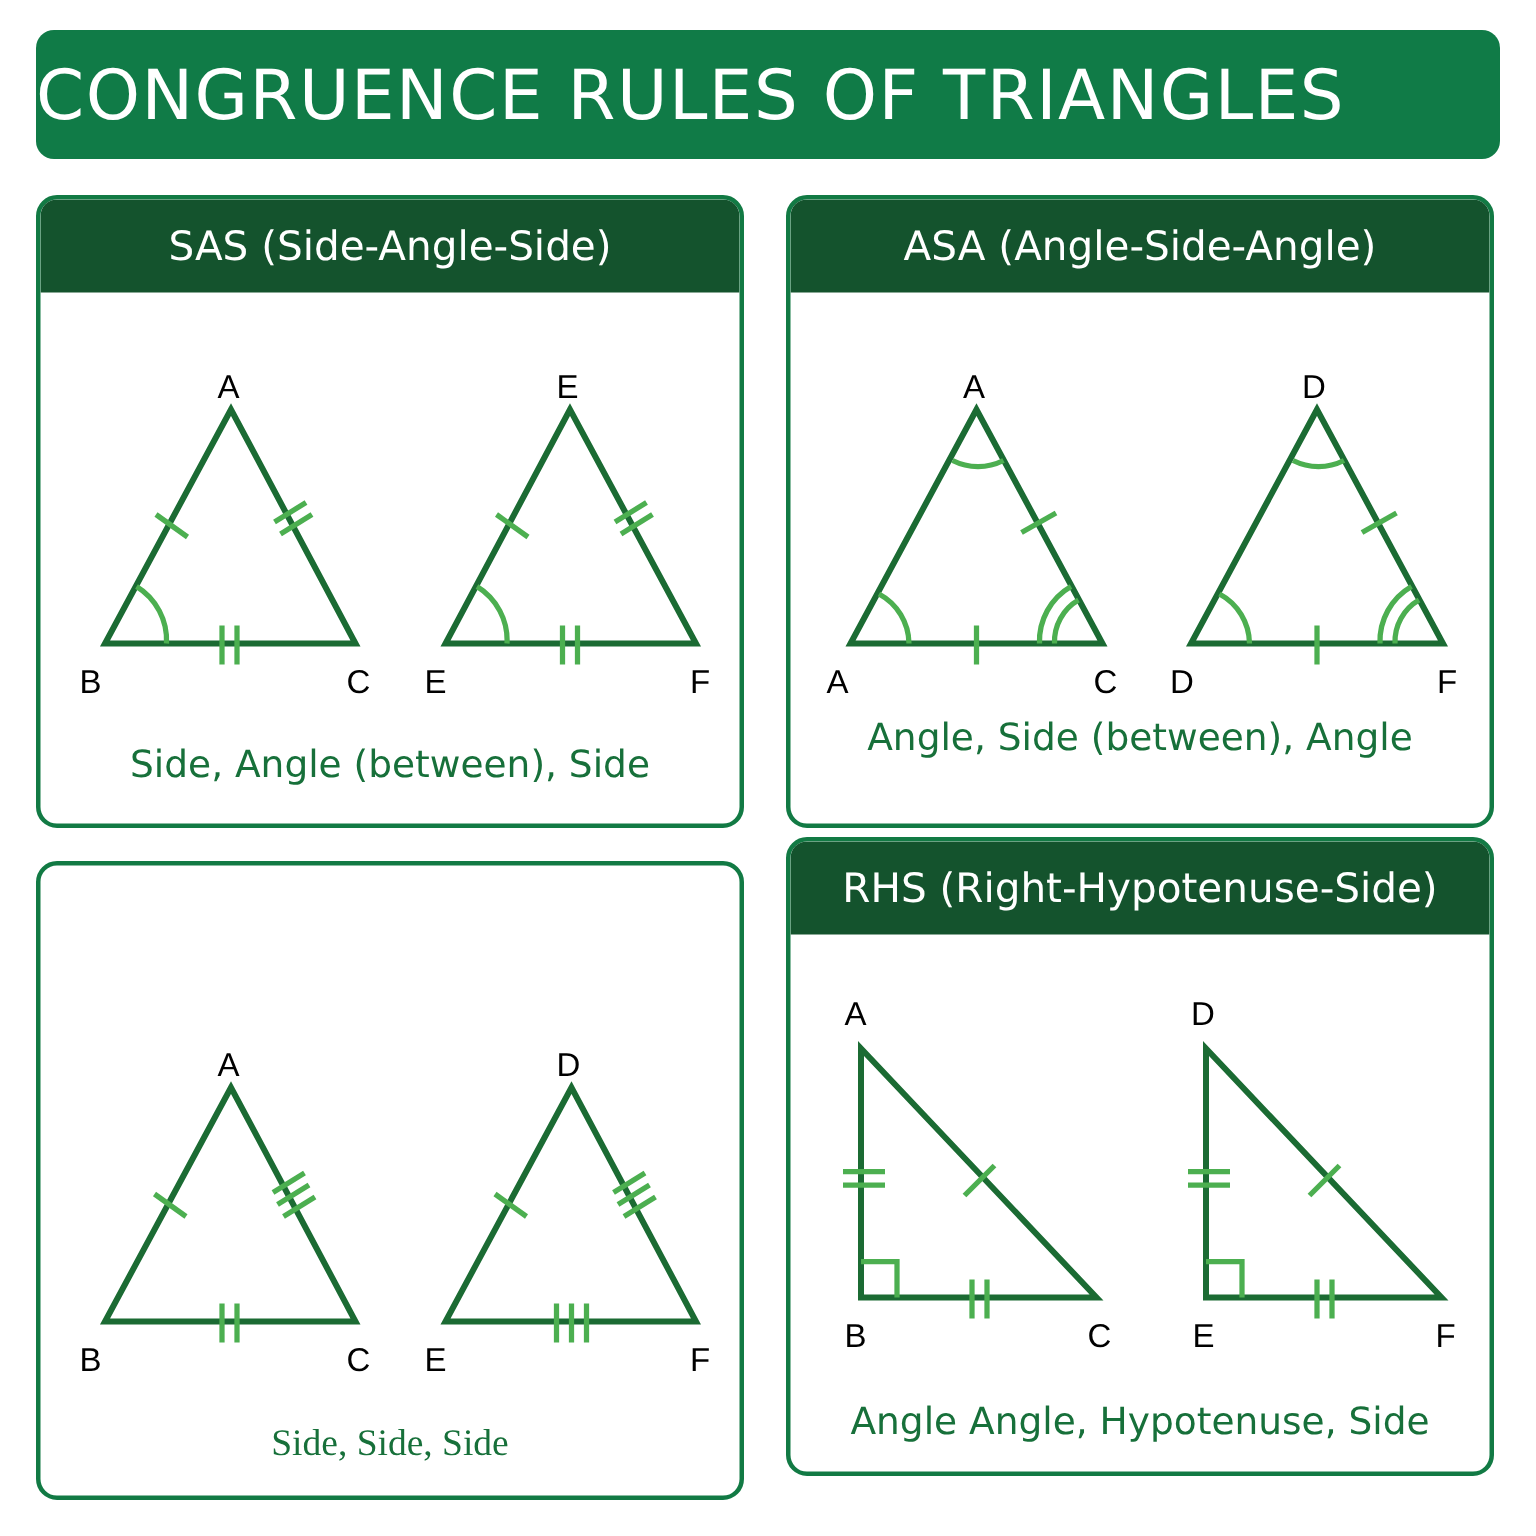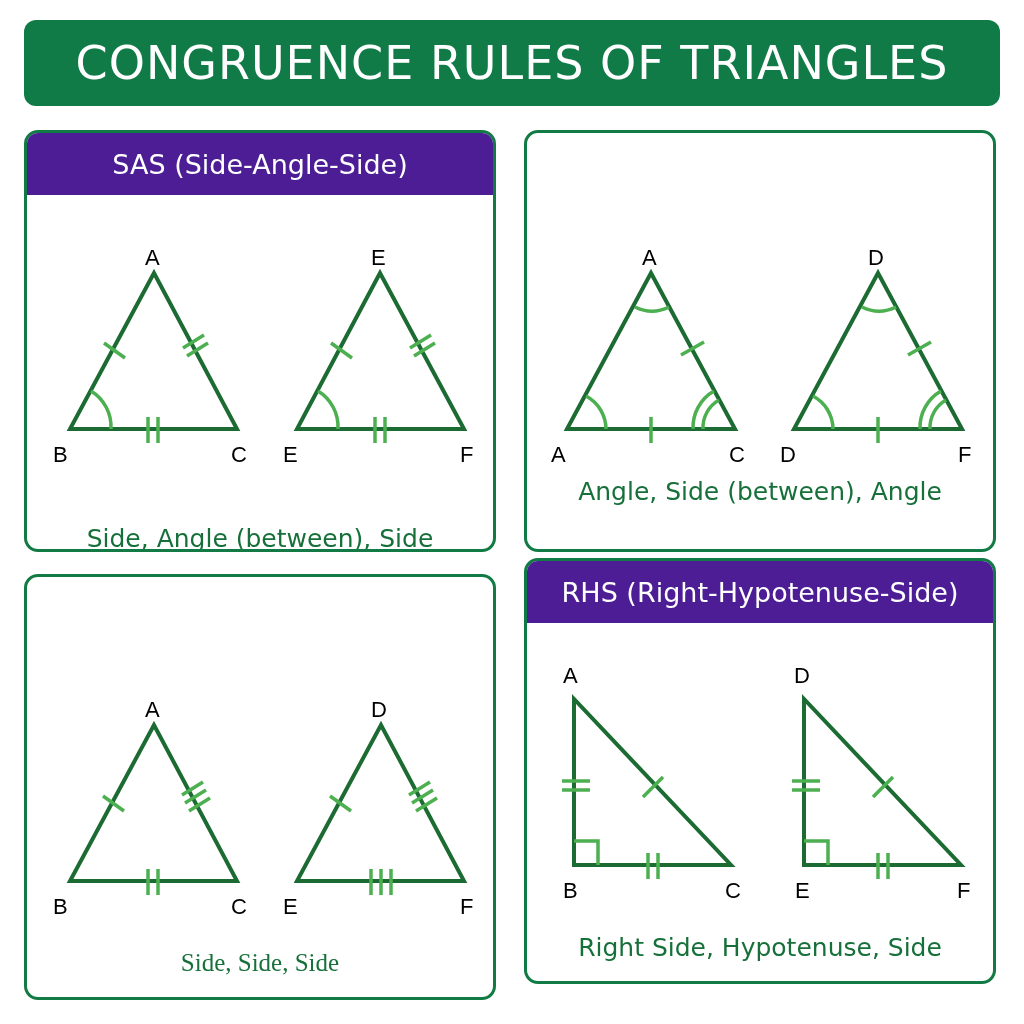--- a/index.html
+++ b/index.html
@@ -1,20 +1,20 @@
 <!DOCTYPE html>
 <html><head>
 <meta charset="utf-8">
 <style>
   html,body{margin:0;padding:0;background:#ffffff;}
   body{width:1024px;height:1024px;position:relative;overflow:hidden;font-family:"DejaVu Sans",sans-serif;}
-  .title-bar{position:absolute;left:24px;top:20px;width:976px;height:86px;background:#107b47;border-radius:12px;display:flex;align-items:center;justify-content:center;}
+  .title-bar{position:absolute;left:24px;top:20px;width:976px;height:86px;background:#107b47;border-radius:12px;display:flex;align-items:center;}
   .title-bar span{color:#ffffff;font-size:46px;letter-spacing:1px;font-family:"DejaVu Sans",sans-serif;}
   .panel{position:absolute;width:472px;border:3px solid #127a44;border-radius:14px;background:#fff;overflow:hidden;box-sizing:border-box;}
-  .panel-header{height:62px;background:#4c1d95;display:flex;align-items:center;justify-content:center;}
+  .panel-header{height:62px;background:#14532d;display:flex;align-items:center;justify-content:center;}
   .panel-header span{color:#ffffff;font-size:27px;font-family:"DejaVu Sans",sans-serif;}
   .panel svg{position:absolute;left:0;top:62px;}
   .caption{position:absolute;left:0;width:100%;text-align:center;color:#17703a;font-size:25px;font-family:"DejaVu Sans",sans-serif;}
   .vlabel{font-family:"Liberation Sans",sans-serif;font-size:22px;fill:#000;}
 </style>
 </head>
 <body>
 
 <div class="title-bar">
   <span>CONGRUENCE RULES OF TRIANGLES</span>
@@ -43,24 +43,27 @@
         <line x1="358" y1="222" x2="358" y2="248"></line>
       <path d="M 291,196 A 42 42 0 0 1 311,234"></path>
     </g>
     <text class="vlabel" x="118" y="70">A</text>
     <text class="vlabel" x="26" y="267">B</text>
     <text class="vlabel" x="204" y="267">C</text>
     <text class="vlabel" x="344" y="70">E</text>
     <text class="vlabel" x="256" y="267">E</text>
     <text class="vlabel" x="433" y="267">F</text>
   </svg>
-  <div class="caption" style="top:362px;margin-top:29px;">Side, Angle (between), Side</div>
+  <div class="caption" style="top:362px;">Side, Angle (between), Side</div>
 </div>
 
 <div class="panel" style="left:524px;top:130px;height:422px;">
+  <div class="panel-header">
+      <span>ASA (Angle-Side-Angle)</span>
+    </div>
   <svg width="472" height="300">
     <g stroke="#1b6b33" stroke-width="4" fill="none">
       <polygon points="124,78 40,234 208,234"></polygon>
       <polygon points="351,78 267,234 435,234"></polygon>
     </g>
     <g stroke="#4caf50" stroke-width="3.5" fill="none">
       <path d="M 108,112 A 38 38 0 0 0 142,112"></path>
       <line x1="154" y1="160" x2="177" y2="147"></line>
       <line x1="124" y1="222" x2="124" y2="248"></line>
       <path d="M 59,201 A 38 38 0 0 1 79,234"></path>
@@ -137,14 +140,14 @@
         <line x1="361" y1="230" x2="361" y2="256"></line>
       <polyline points="277,218 301,218 301,242"></polyline>
     </g>
     <text class="vlabel" x="36" y="60">A</text>
     <text class="vlabel" x="36" y="275">B</text>
     <text class="vlabel" x="198" y="275">C</text>
     <text class="vlabel" x="267" y="60">D</text>
     <text class="vlabel" x="268" y="275">E</text>
     <text class="vlabel" x="430" y="275">F</text>
   </svg>
-  <div class="caption" style="top:372px;">Right Side, Hypotenuse, Side</div>
+  <div class="caption" style="top:372px;">Angle Angle, Hypotenuse, Side</div>
 </div>
 
 </body></html>

